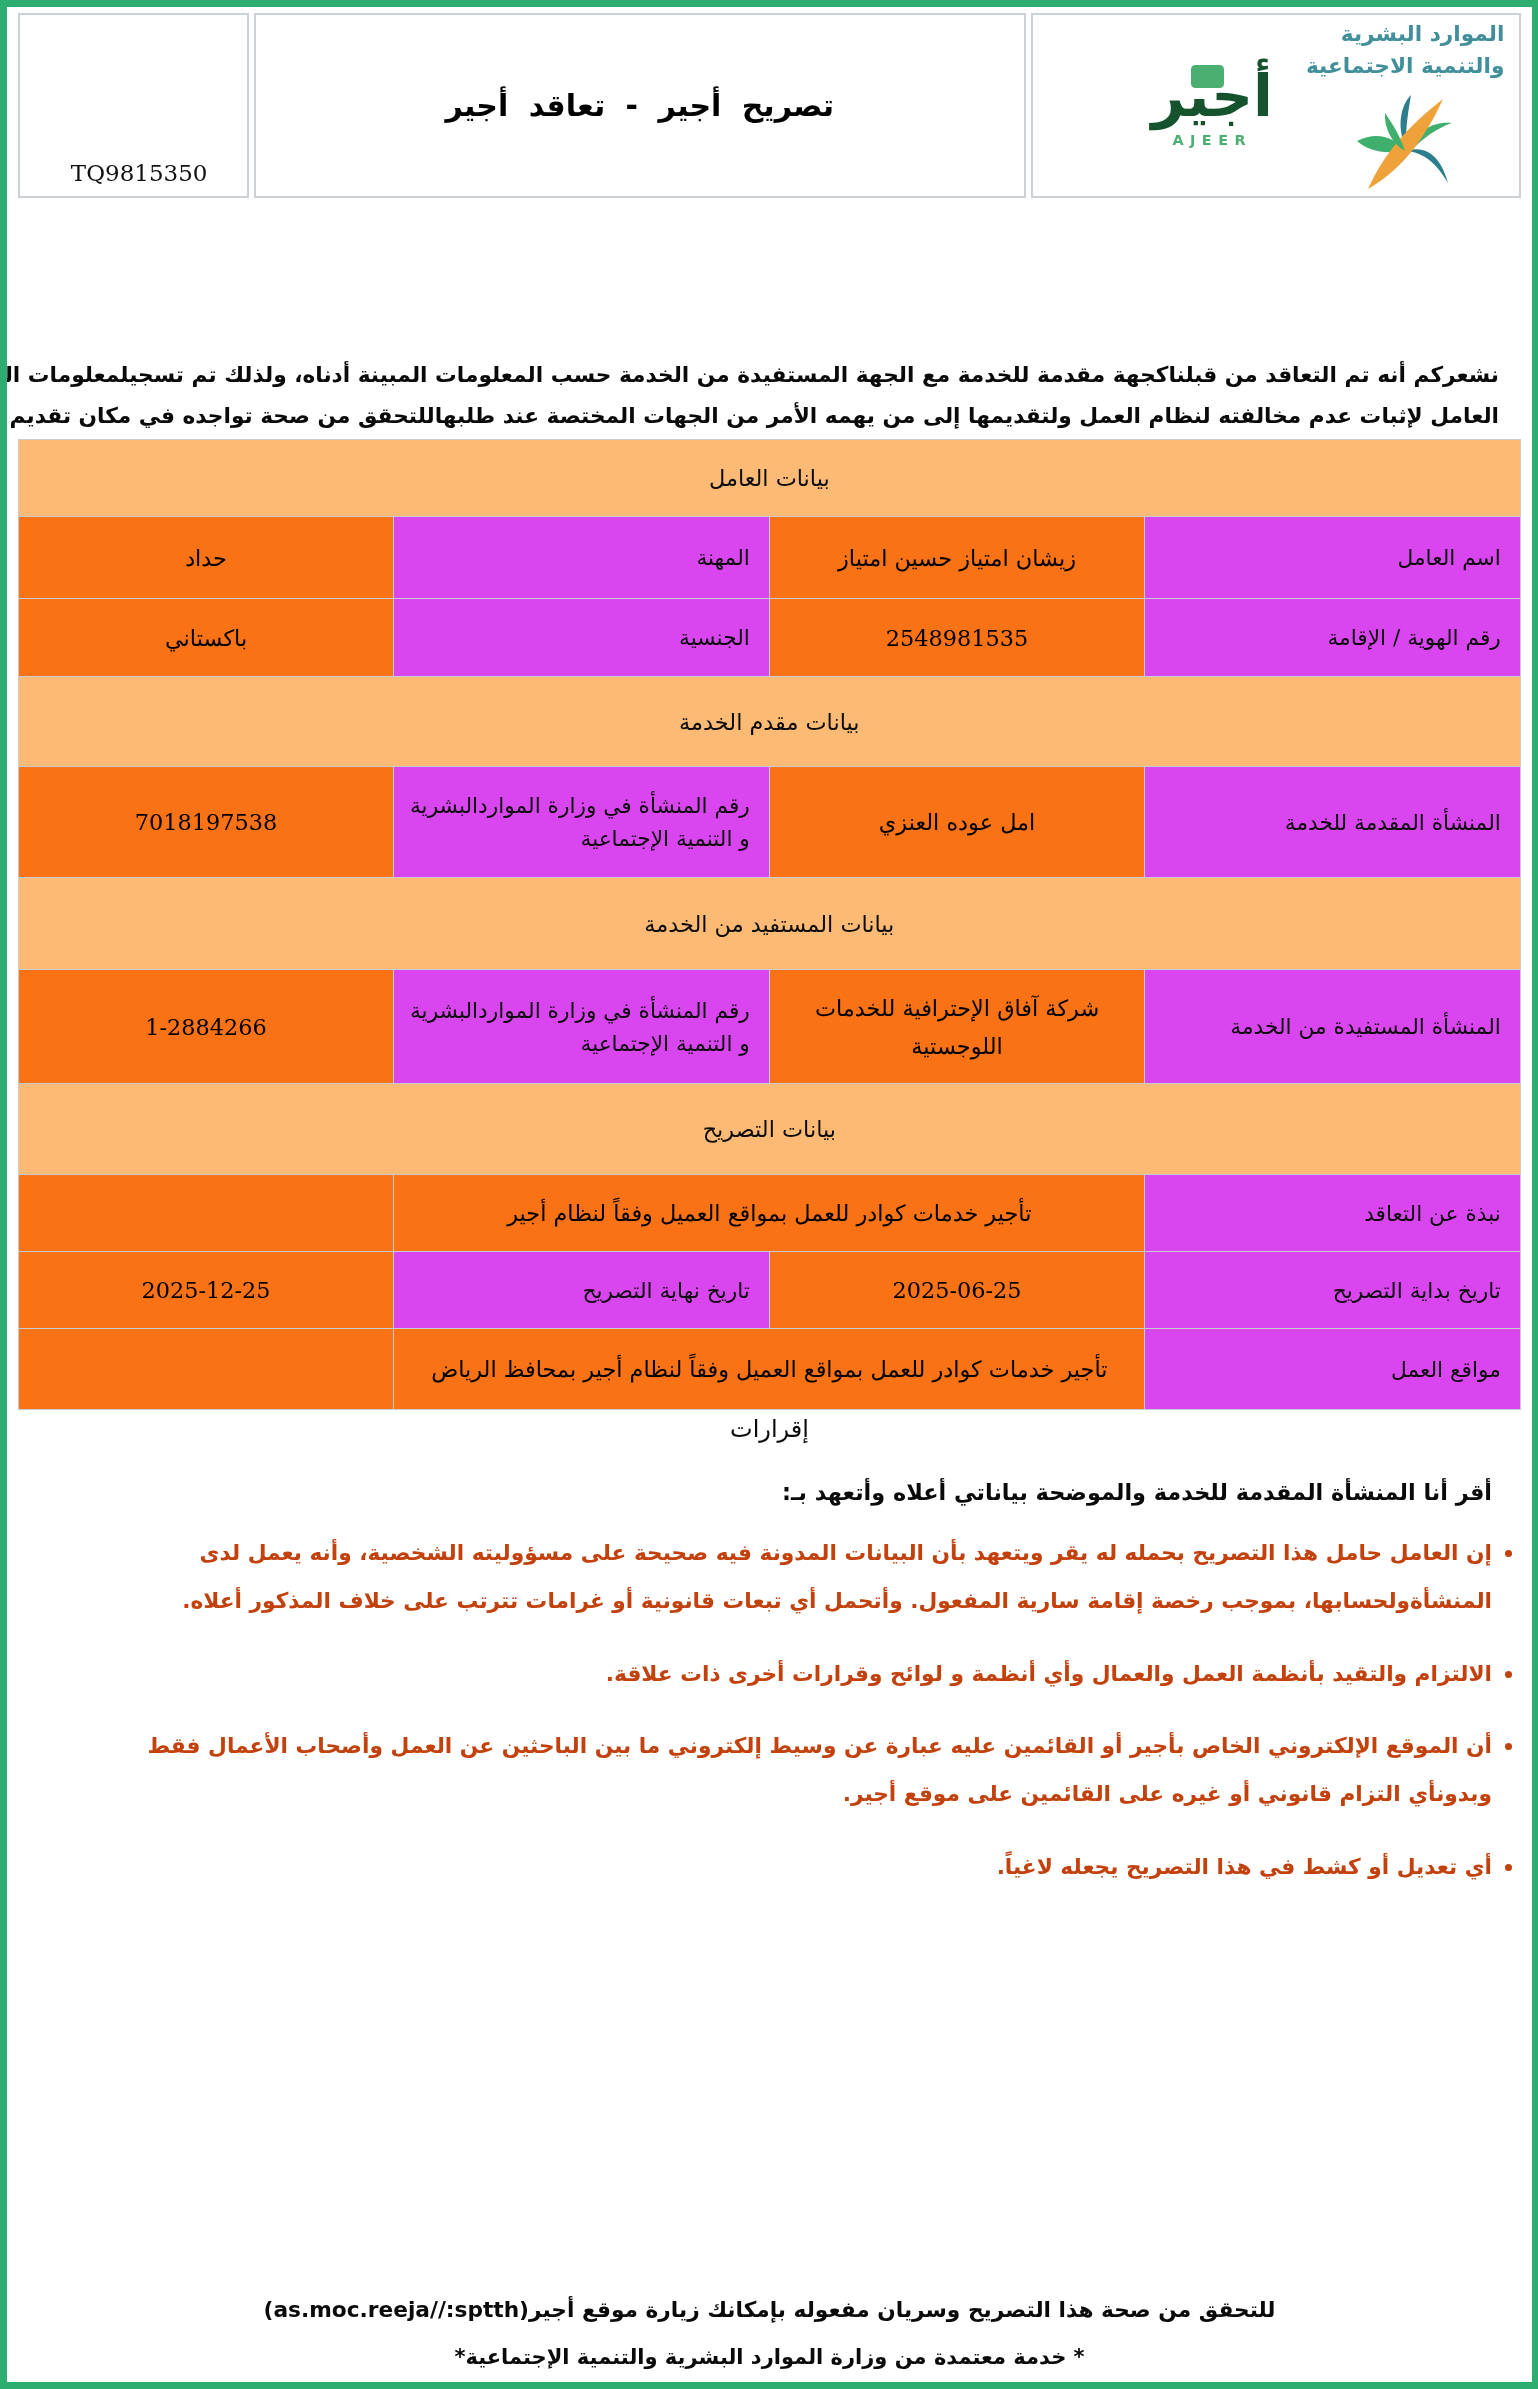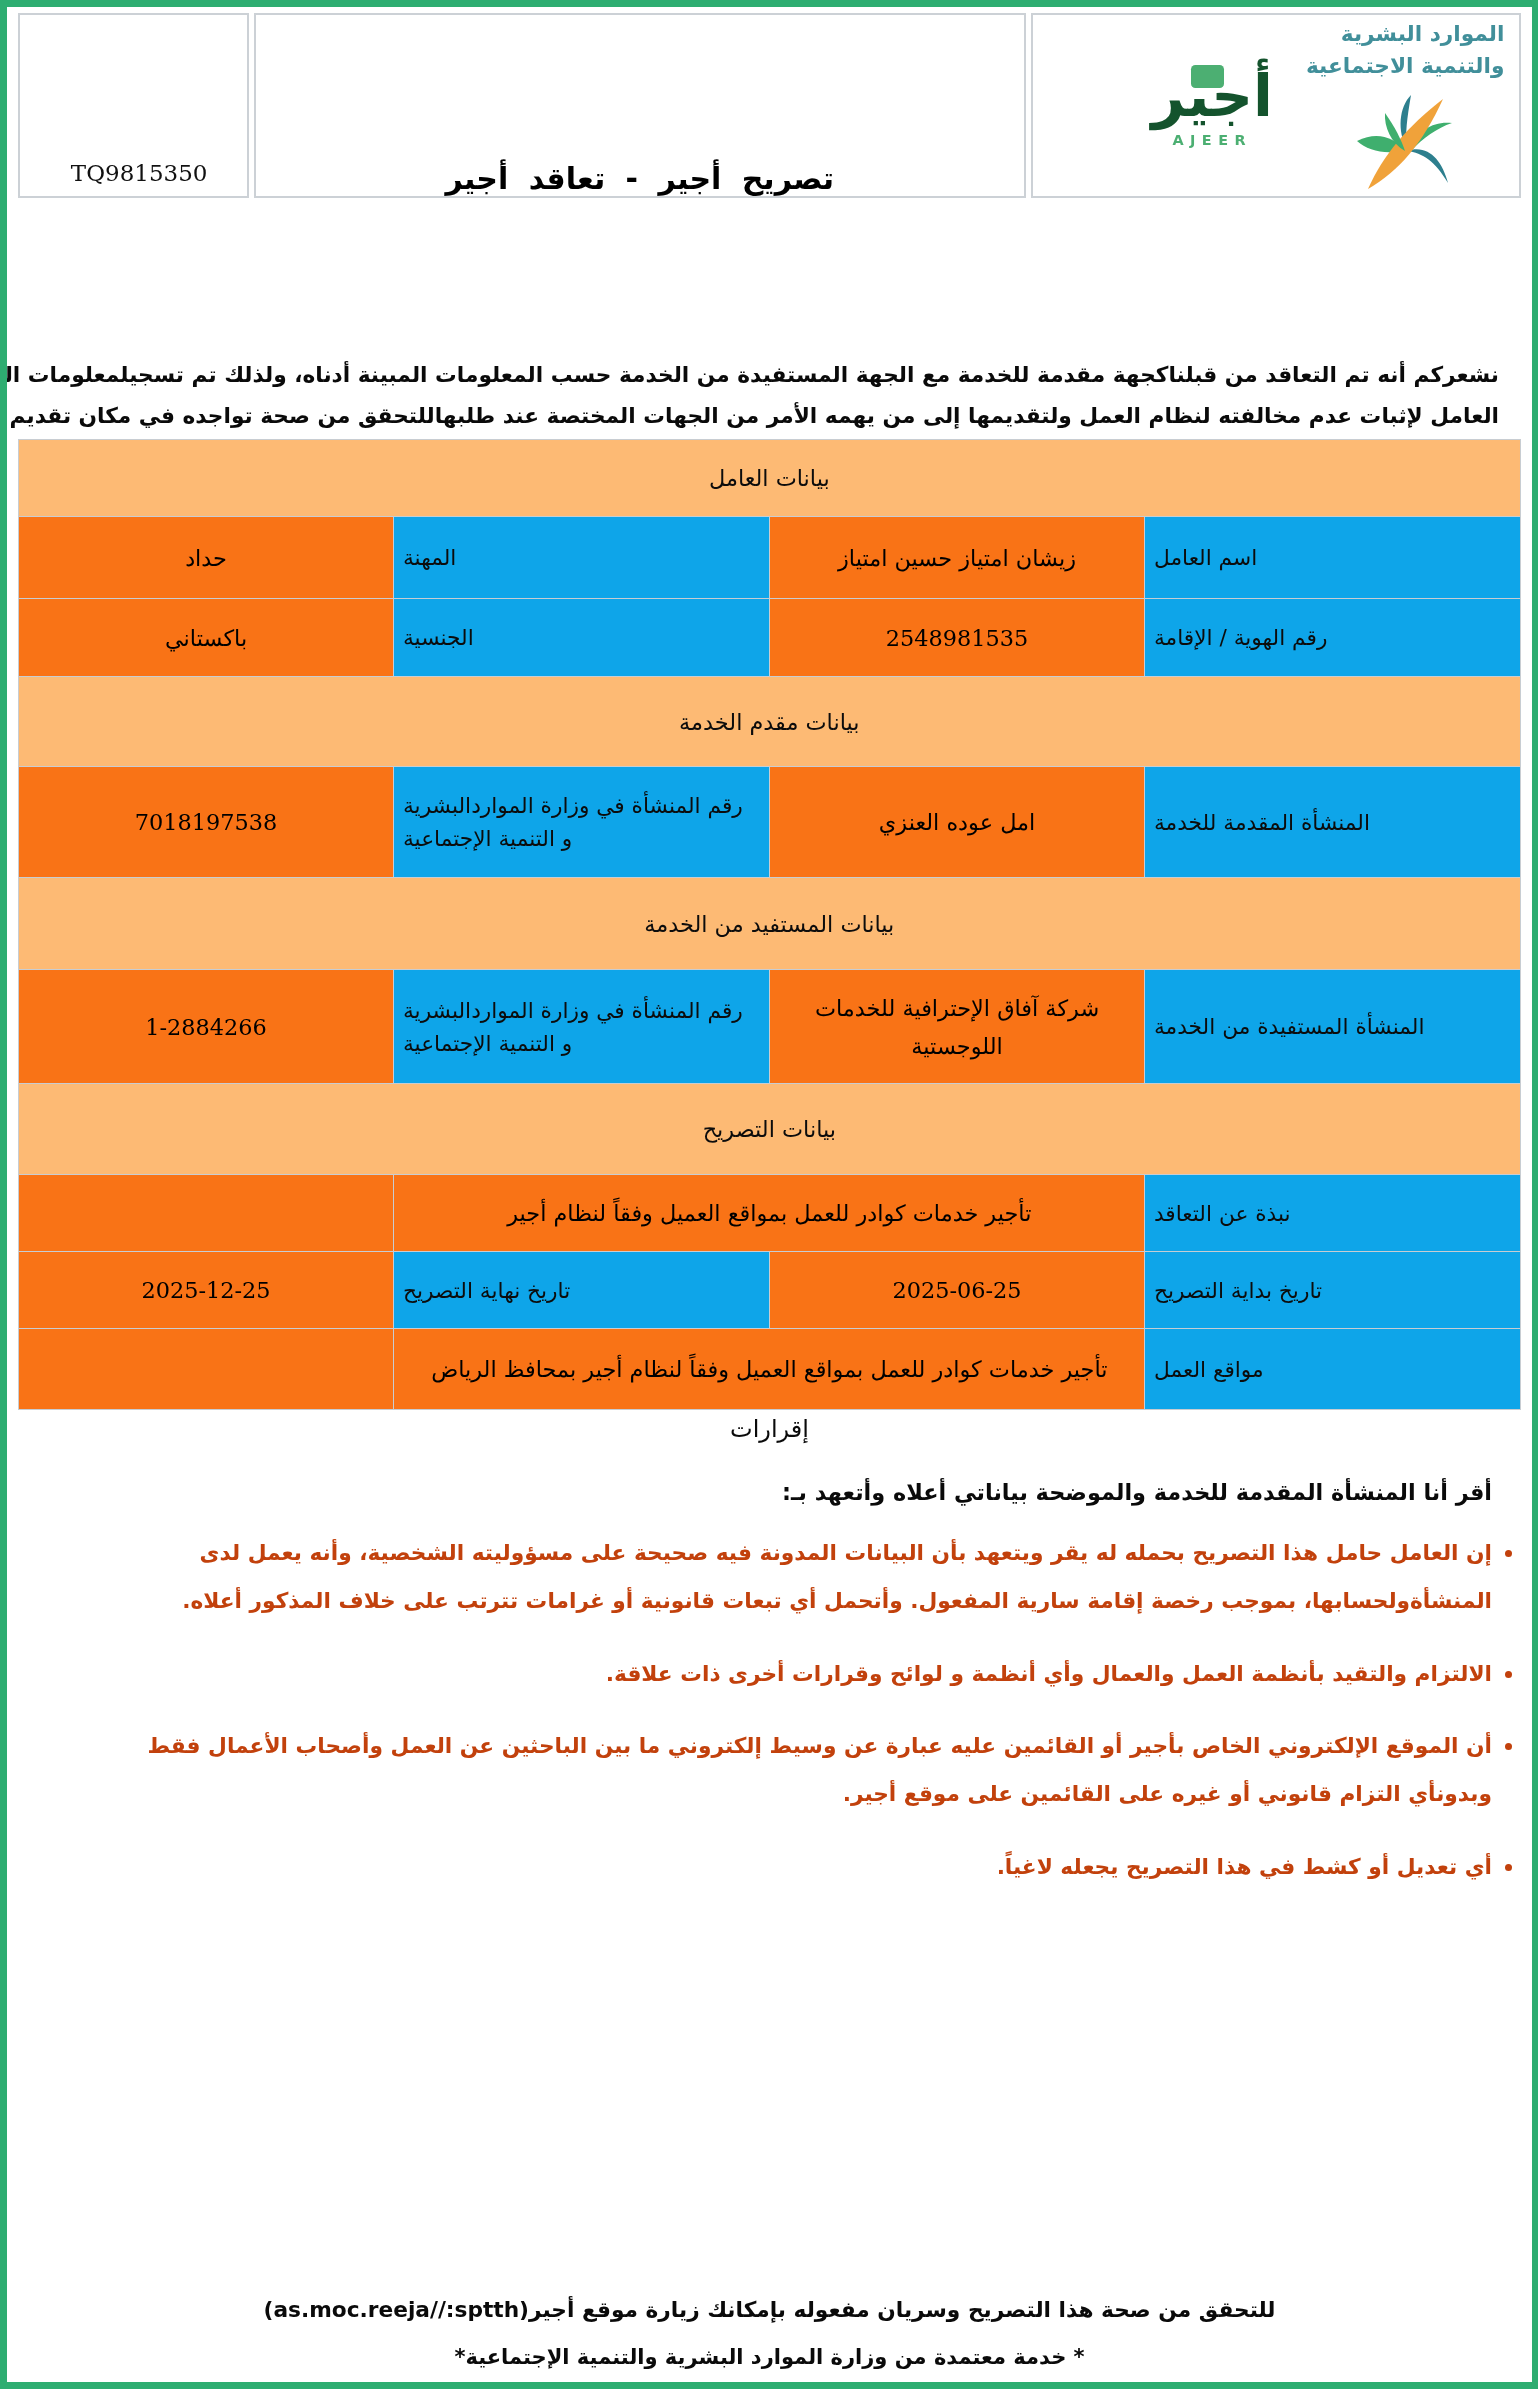--- a/index.html
+++ b/index.html
@@ -5,21 +5,21 @@
   html,body{margin:0;padding:0;background:#ffffff;}
   body{width:1539px;height:2389px;font-family:"DejaVu Sans",sans-serif;}
   .page{position:relative;width:1539px;height:2389px;box-sizing:border-box;
         border:7.2px solid #2ead71;background:#ffffff;overflow:hidden;}
   .abs{position:absolute;}
 
   
   .header{top:5.8px;left:10.8px;width:1503px;height:185px;display:flex;gap:5px;}
   .hcell{box-sizing:border-box;border:2.2px solid #ccd1d6;background:#ffffff;position:relative;}
   .hcell-left{width:231px;}
-  .hcell-mid{flex:1;display:flex;align-items:flex-end;justify-content:center;}
+  .hcell-mid{flex:1;display:flex;align-items:center;justify-content:center;}
   .hcell-right{width:490px;display:flex;align-items:center;justify-content:flex-end;direction:ltr;padding:0 14.4px 0 0;}
   .tq{position:absolute;left:51px;bottom:10px;font-family:"DejaVu Serif",serif;font-size:23px;color:#111;}
   .doc-title{font-size:30px;font-weight:bold;color:#000;direction:rtl;word-spacing:10px;}
 
   .ajeer-logo{text-align:center;margin-right:33px;position:relative;}
   .ajeer-ar{font-size:58px;font-weight:bold;color:#14532d;line-height:69px;display:block;}
   .ajeer-green-block{position:absolute;top:2.9px;left:39px;width:33px;height:23px;background:#4caf72;border-radius:4.3px;}
   .ajeer-en{font-size:14.4px;font-weight:bold;color:#4caf72;letter-spacing:6.5px;margin-top:1.4px;}
   .ministry{display:flex;align-items:center;gap:11.6px;flex-direction:column;}
   .ministry-text{text-align:right;direction:rtl;font-size:21.7px;font-weight:bold;color:#418f9a;line-height:32px;}
@@ -28,21 +28,21 @@
   
   .intro{top:347px;left:40px;width:1452px;text-align:center;direction:rtl;
          font-size:21.7px;font-weight:bold;color:#0a0a0a;line-height:41px;}
   .intro div{white-space:nowrap;}
 
   
   .data-table{top:432px;left:10.8px;width:1503px;border-collapse:collapse;table-layout:fixed;
               direction:rtl;position:absolute;}
   .data-table td{border:1.4px solid #c8cdd2;vertical-align:middle;box-sizing:border-box;}
   td.sec{background:#fdba74;text-align:center;font-size:22.4px;color:#0c0c0c;}
-  td.lbl{background:#0ea5e9;text-align:left;font-size:21.7px;color:#0c0c0c;padding:4.3px 19px 4.3px 8.7px;line-height:33px;}
+  td.lbl{background:#d946ef;text-align:right;font-size:21.7px;color:#0c0c0c;padding:4.3px 19px 4.3px 8.7px;line-height:33px;}
   td.val{background:#f97316;text-align:center;font-size:22.4px;color:#000;
          font-family:"DejaVu Serif",serif;padding:4.3px 21.7px;line-height:38px;}
   td.val.ltr{direction:ltr;unicode-bidi:embed;}
   tr.s1{height:77px}tr.r1{height:82px}tr.r2{height:78px}tr.s2{height:90px}
   tr.r3{height:111px}tr.s3{height:92px}tr.r4{height:114px}tr.s4{height:91px}
   tr.r5{height:77px}tr.r6{height:77px}tr.r7{height:81px}
 
   
   .decl-title{top:1408px;left:0;width:100%;text-align:center;font-size:24px;color:#0a0a0a;direction:rtl;}
   .decl-intro{top:1472px;right:40px;direction:rtl;font-size:22.4px;font-weight:bold;color:#0a0a0a;}

